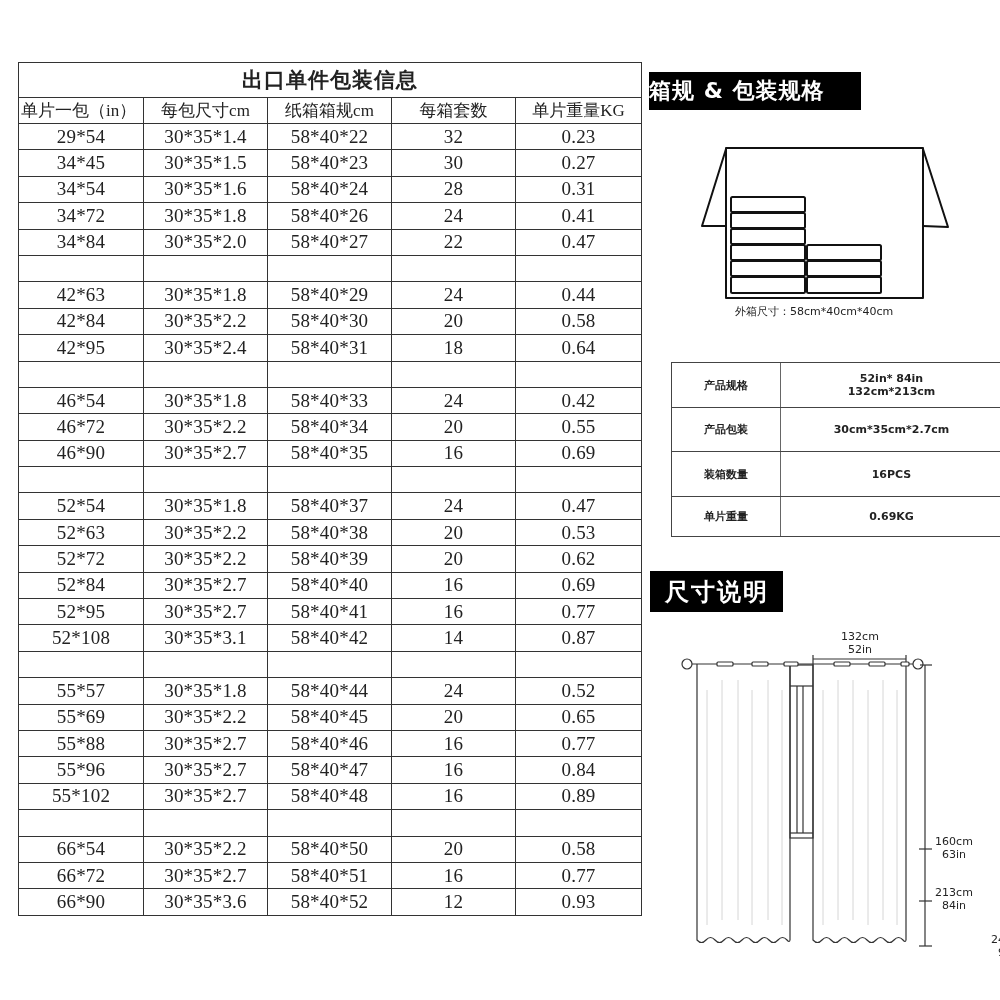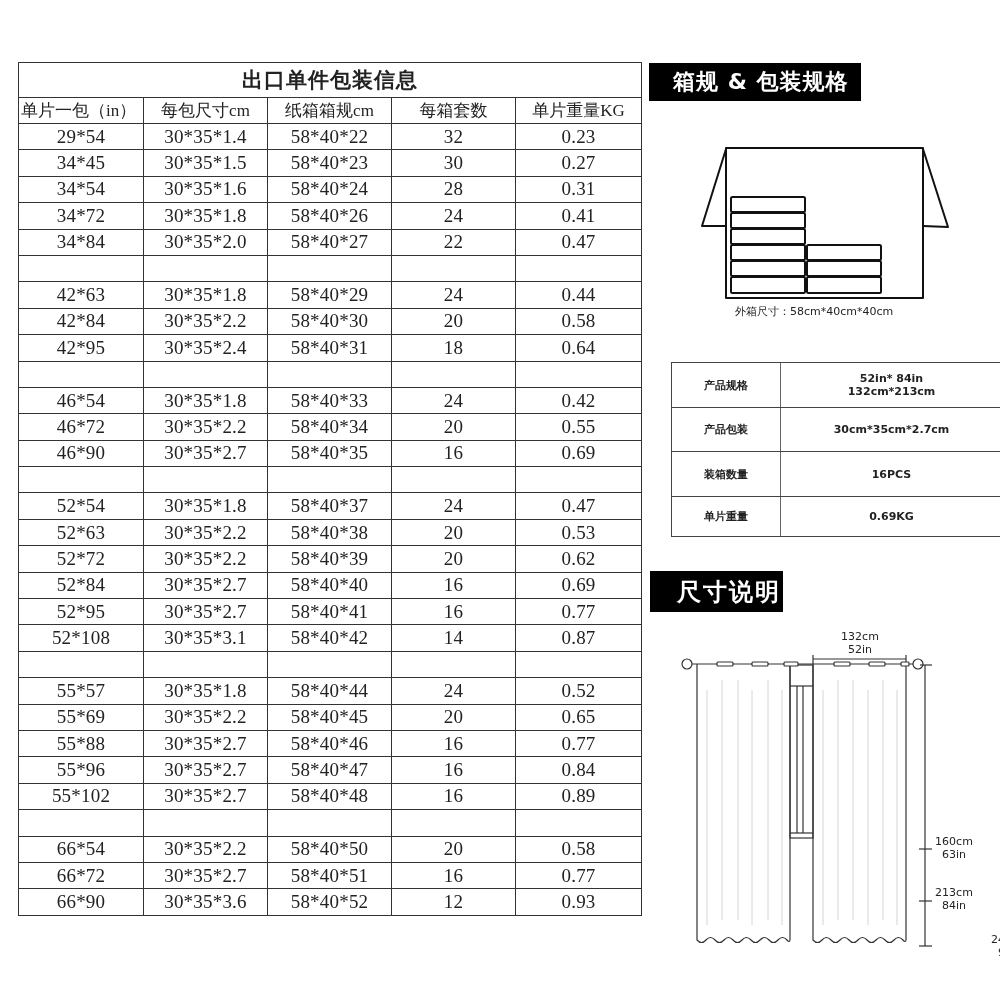--- a/index.html
+++ b/index.html
@@ -17,22 +17,22 @@
   #main-table .hdr td:first-child { text-align: left; padding-left: 2px; }
   #main-table .row td { height: 25.4px; font-size: 19px; font-family: "Liberation Serif", serif;
                 letter-spacing: 0.2px; transform: scaleX(0.92); }
   #main-table .row td { transform: none; }
   #main-table .sep td { height: 25.4px; }
 
   
   .section-header { position: absolute; background: #000; color: #fff;
                 font-family: "DejaVu Sans", sans-serif; font-weight: bold;
                 display: flex; align-items: center; box-sizing: border-box; }
-  #hdr-box { left: 649px; top: 63px; width: 212px; height: 38px; font-size: 22px; padding-left: 24px; letter-spacing: 1px; }
-  #hdr-size { left: 650px; top: 571px; width: 133px; height: 41px; font-size: 24px; padding-left: 27px; letter-spacing: 2px; }
+  #hdr-box { left: 649px; top: 72px; width: 212px; height: 38px; font-size: 22px; padding-left: 0; letter-spacing: 1px; }
+  #hdr-size { left: 650px; top: 571px; width: 133px; height: 41px; font-size: 24px; padding-left: 15px; letter-spacing: 2px; }
 
   #box-diagram { position: absolute; left: 695px; top: 140px; width: 265px; height: 165px; }
   #box-caption { position: absolute; left: 735px; top: 304px; width: 200px; font-size: 11px;
                 font-family: "DejaVu Sans", sans-serif; color: #222; }
 
   #spec-table { position: absolute; left: 671px; top: 362px; width: 332px;
                 border-collapse: collapse; table-layout: fixed;
                 font-family: "DejaVu Sans", sans-serif; font-size: 11px; color: #222; }
   #spec-table td { border-top: 1.5px solid #444; border-bottom: 1.5px solid #444; text-align: center;
                 vertical-align: middle; padding: 0; line-height: 13px; }

